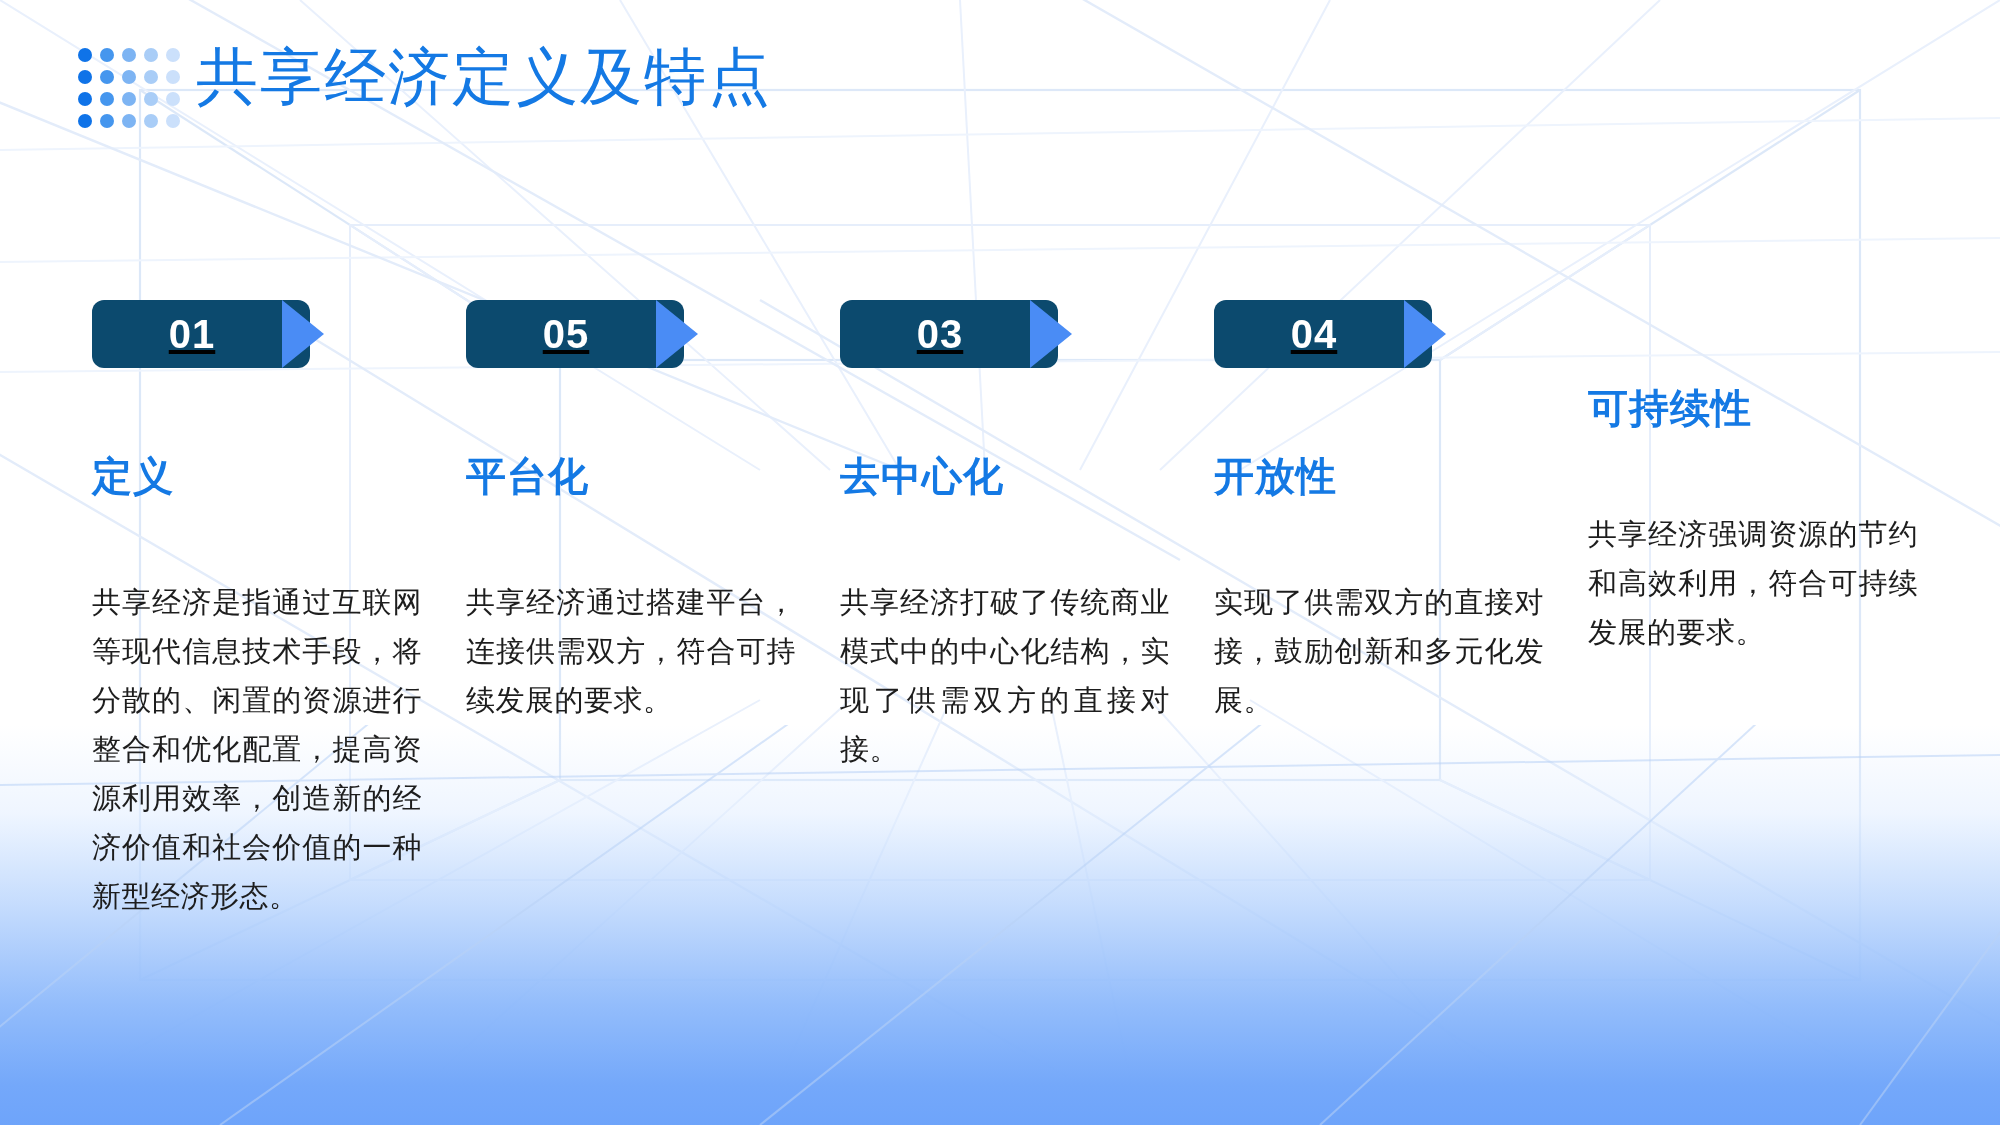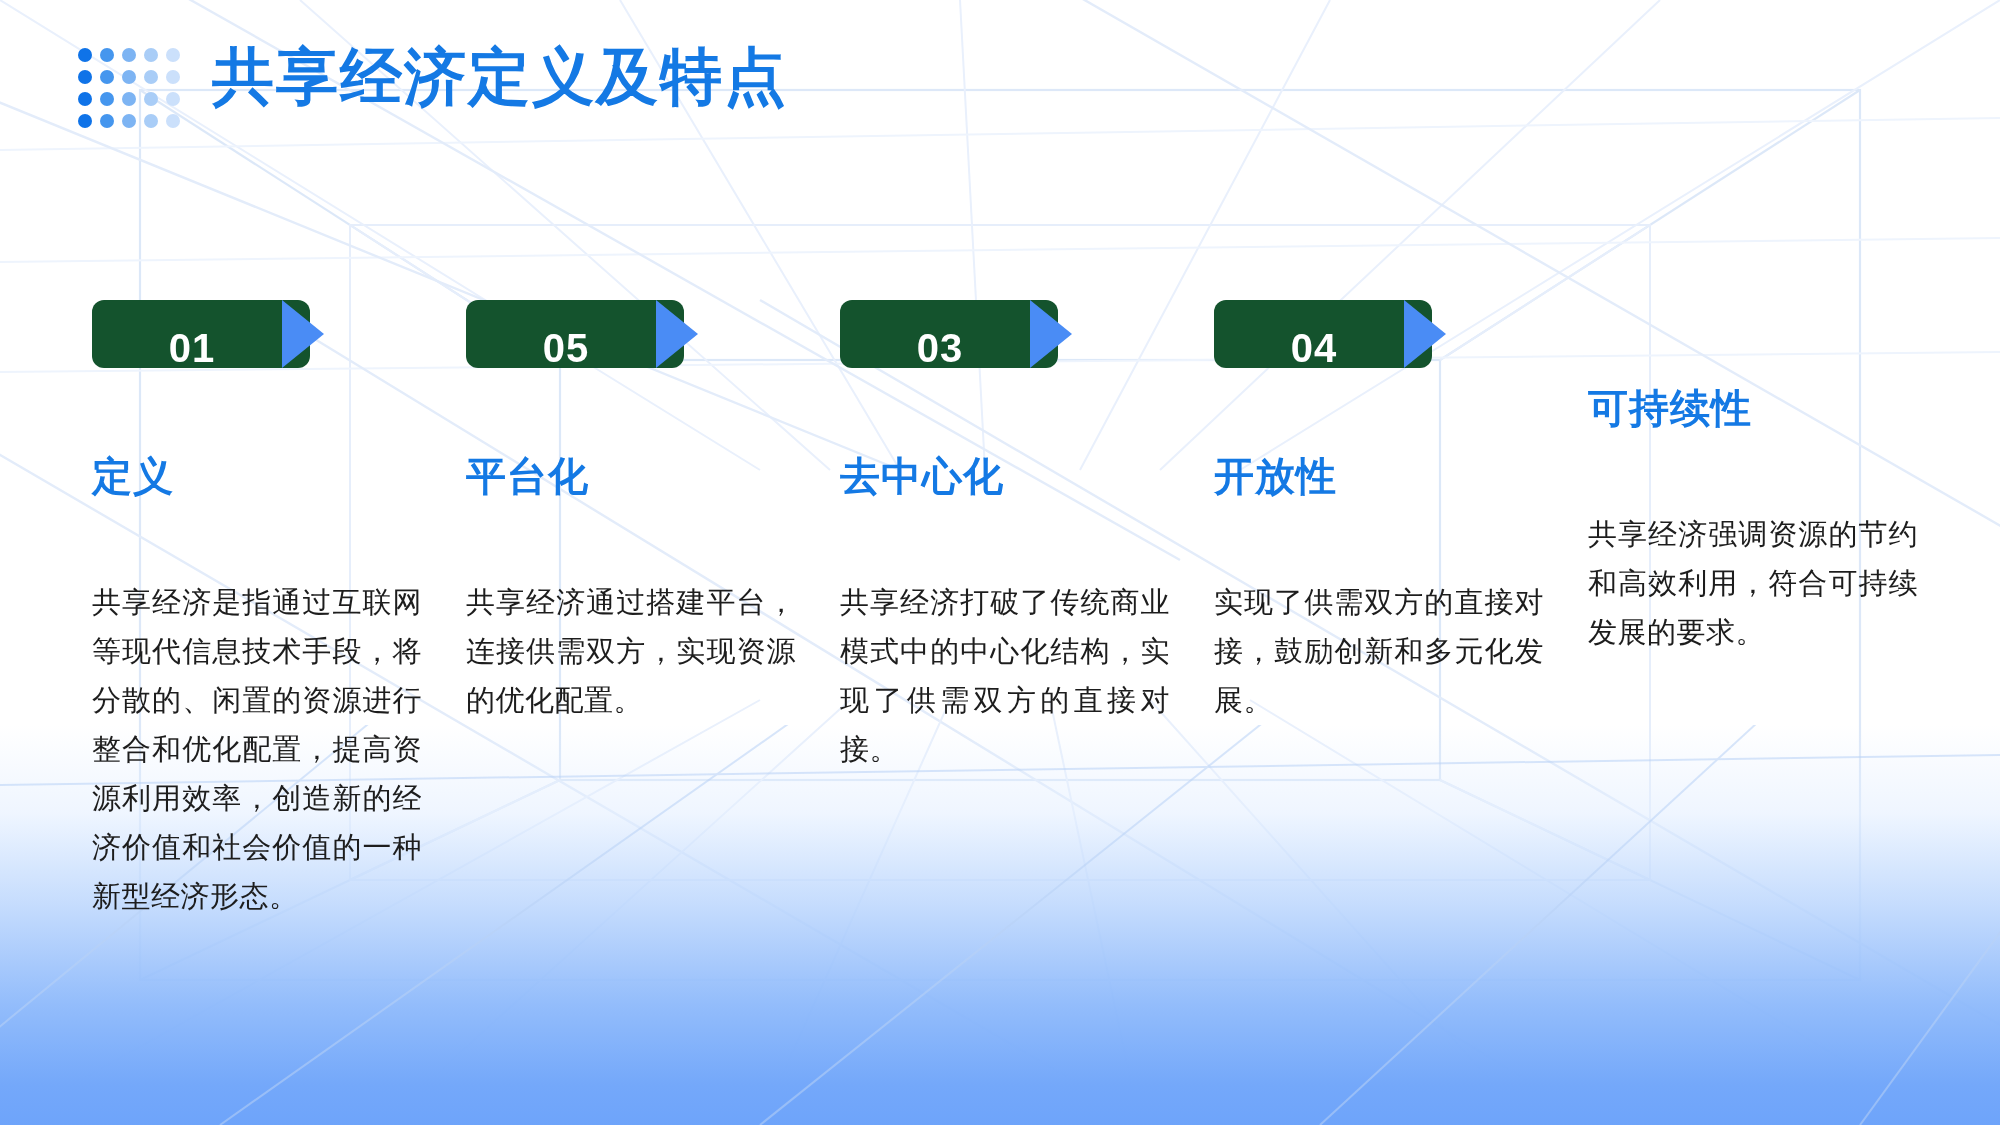--- a/index.html
+++ b/index.html
@@ -71,23 +71,23 @@
     background: #1677e0;
   }
   #dot-grid .dot.c0 { background: #0f73e8; }
   #dot-grid .dot.c1 { background: #4596ee; }
   #dot-grid .dot.c2 { background: #7db4f3; }
   #dot-grid .dot.c3 { background: #a9cdf7; }
   #dot-grid .dot.c4 { background: #cbe0fb; }
 
   #slide-title {
     position: absolute;
-    left: 212px; top: 40px;
+    left: 196px; top: 40px;
     font-size: 62px;
-    font-weight: bold;
+    font-weight: normal;
     color: #1479e4;
     letter-spacing: 2px;
     line-height: 74px;
     white-space: nowrap;
   }
 
   
   #columns {
     position: absolute;
     left: 0; top: 300px;
@@ -100,27 +100,28 @@
   .col {
     width: 374px;
     flex: 0 0 374px;
     position: relative;
   }
 
   .badge {
     position: relative;
     width: 218px;
     height: 68px;
-    background: #14532d;
+    background: #0c4a6e;
     border-radius: 12px;
     display: flex;
-    align-items: flex-end;
+    align-items: center;
     justify-content: center;
     box-sizing: border-box;
     padding-right: 18px;
+    text-decoration: underline;
   }
   .badge::after {
     content: "";
     position: absolute;
     left: 190px;
     top: 0;
     width: 0; height: 0;
     border-top: 34px solid transparent;
     border-bottom: 34px solid transparent;
     border-left: 42px solid #4a8cf5;
@@ -262,21 +263,21 @@
       </div>
       <div class="col-heading">定义</div>
       <div class="col-body">共享经济是指通过互联网等现代信息技术手段，将分散的、闲置的资源进行整合和优化配置，提高资源利用效率，创造新的经济价值和社会价值的一种新型经济形态。</div>
     </div>
 
     <div class="col">
       <div class="badge">
         <span class="num">05</span>
       </div>
       <div class="col-heading">平台化</div>
-      <div class="col-body">共享经济通过搭建平台，连接供需双方，实现资源的优化配置。</div>
+      <div class="col-body">共享经济通过搭建平台，连接供需双方，符合可持续发展的要求。</div>
     </div>
 
     <div class="col">
       <div class="badge">
         <span class="num">03</span>
       </div>
       <div class="col-heading">去中心化</div>
       <div class="col-body">共享经济打破了传统商业模式中的中心化结构，实现了供需双方的直接对接。</div>
     </div>
 

